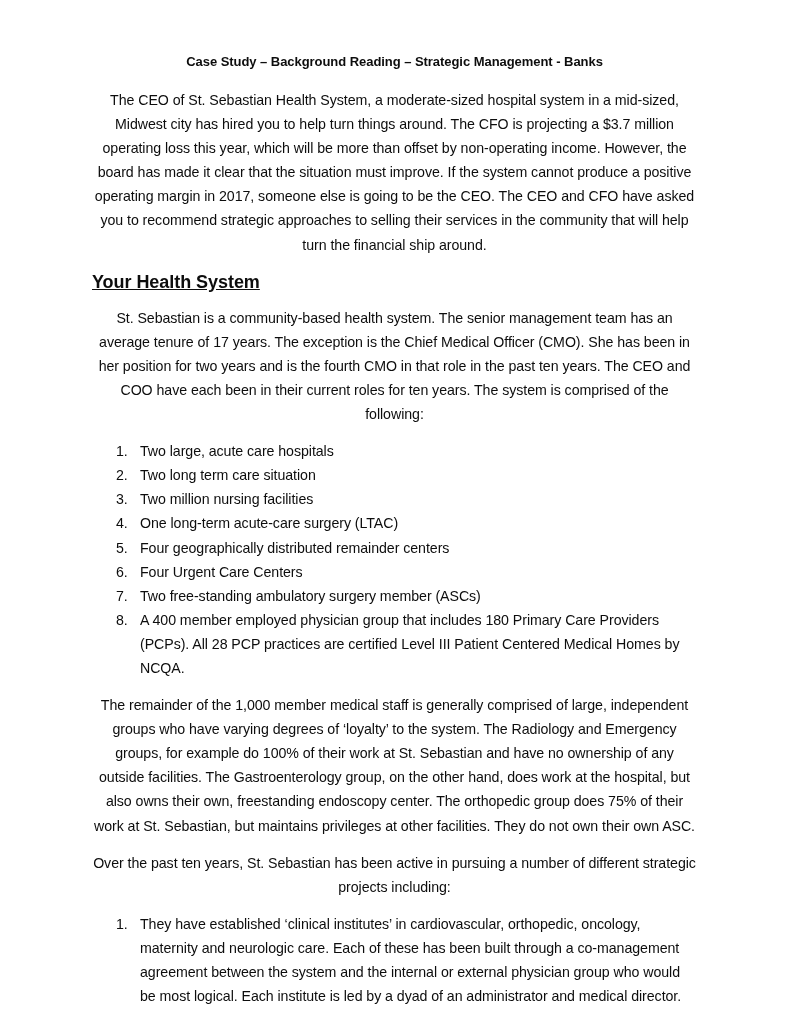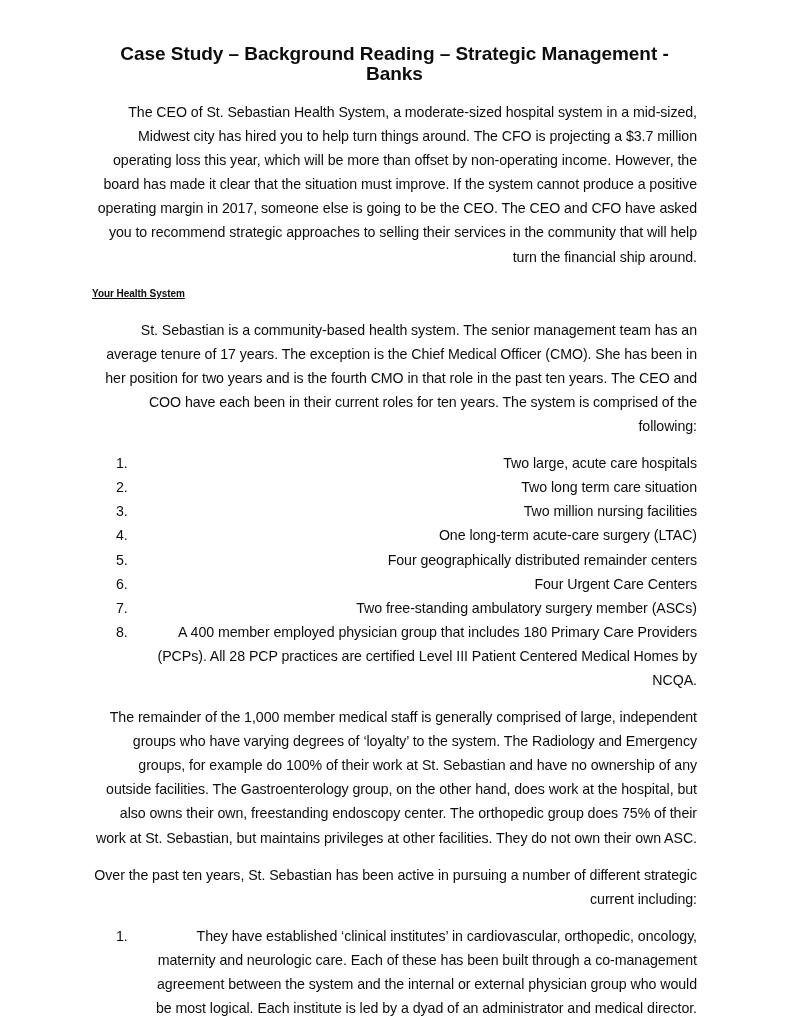--- a/index.html
+++ b/index.html
@@ -19,46 +19,45 @@
     width: 791px;
     height: 1024px;
     background: #ffffff;
     box-sizing: border-box;
     padding: 44px 94px 0 92px;
     overflow: hidden;
   }
   .doc-title {
     text-align: center;
     font-weight: bold;
-    font-size: 19px;
+    font-size: 13px;
     line-height: 20px;
     letter-spacing: -0.05px;
-    margin: 0 0 16px 0;
+    margin: 8px 0 16px 0;
   }
   p.body-para {
     margin: 0 0 13px 0;
     font-size: 14.2px;
     line-height: 24.1px;
-    text-align: right;
+    text-align: center;
     letter-spacing: -0.06px;
   }
   h2.section-heading {
     margin: 7px 0 12px 0;
-    font-size: 10px;
+    font-size: 18px;
     line-height: 24px;
     font-weight: bold;
     text-decoration: underline;
     letter-spacing: -0.05px;
   }
   ol.num-list {
     margin: 0 0 13px 0;
     padding: 0;
     list-style: none;
     counter-reset: li;
-    text-align: right;
   }
   ol.num-list > li {
     position: relative;
     counter-increment: li;
     padding-left: 48px;
     font-size: 14.2px;
     line-height: 24.1px;
     letter-spacing: -0.06px;
     margin: 0;
   }
@@ -95,20 +94,20 @@
     <li>One long-term acute-care surgery (LTAC)</li>
     <li>Four geographically distributed remainder centers</li>
     <li>Four Urgent Care Centers</li>
     <li>Two free-standing ambulatory surgery member (ASCs)</li>
     <li>A 400 member employed physician group that includes 180 Primary Care Providers (PCPs). All 28 PCP practices are certified Level III Patient Centered Medical Homes by NCQA.</li>
   </ol>
 
   <p class="body-para">The remainder of the 1,000 member medical staff is generally comprised of large, independent groups who have varying degrees of ‘loyalty’ to the system. The Radiology and Emergency groups, for example do 100% of their work at St. Sebastian and have no ownership of any outside facilities. The Gastroenterology group, on the other hand, does work at the hospital, but also owns their own, freestanding endoscopy center. The orthopedic group does 75% of their work at St. Sebastian, but maintains privileges at other facilities. They do not own their own ASC.</p>
 
 
-  <p class="body-para">Over the past ten years, St. Sebastian has been active in pursuing a number of different strategic current including:</p>
+  <p class="body-para">Over the past ten years, St. Sebastian has been active in pursuing a number of different strategic projects including:</p>
 
   <ol class="num-list list-block-two">
     <li>They have established ‘clinical institutes’ in cardiovascular, orthopedic, oncology, maternity and neurologic care. Each of these has been built through a co-management agreement between the system and the internal or external physician group who would be most logical. Each institute is led by a dyad of an administrator and medical director.</li>
 
   </ol>
 
 </div>
 
 </body></html>

